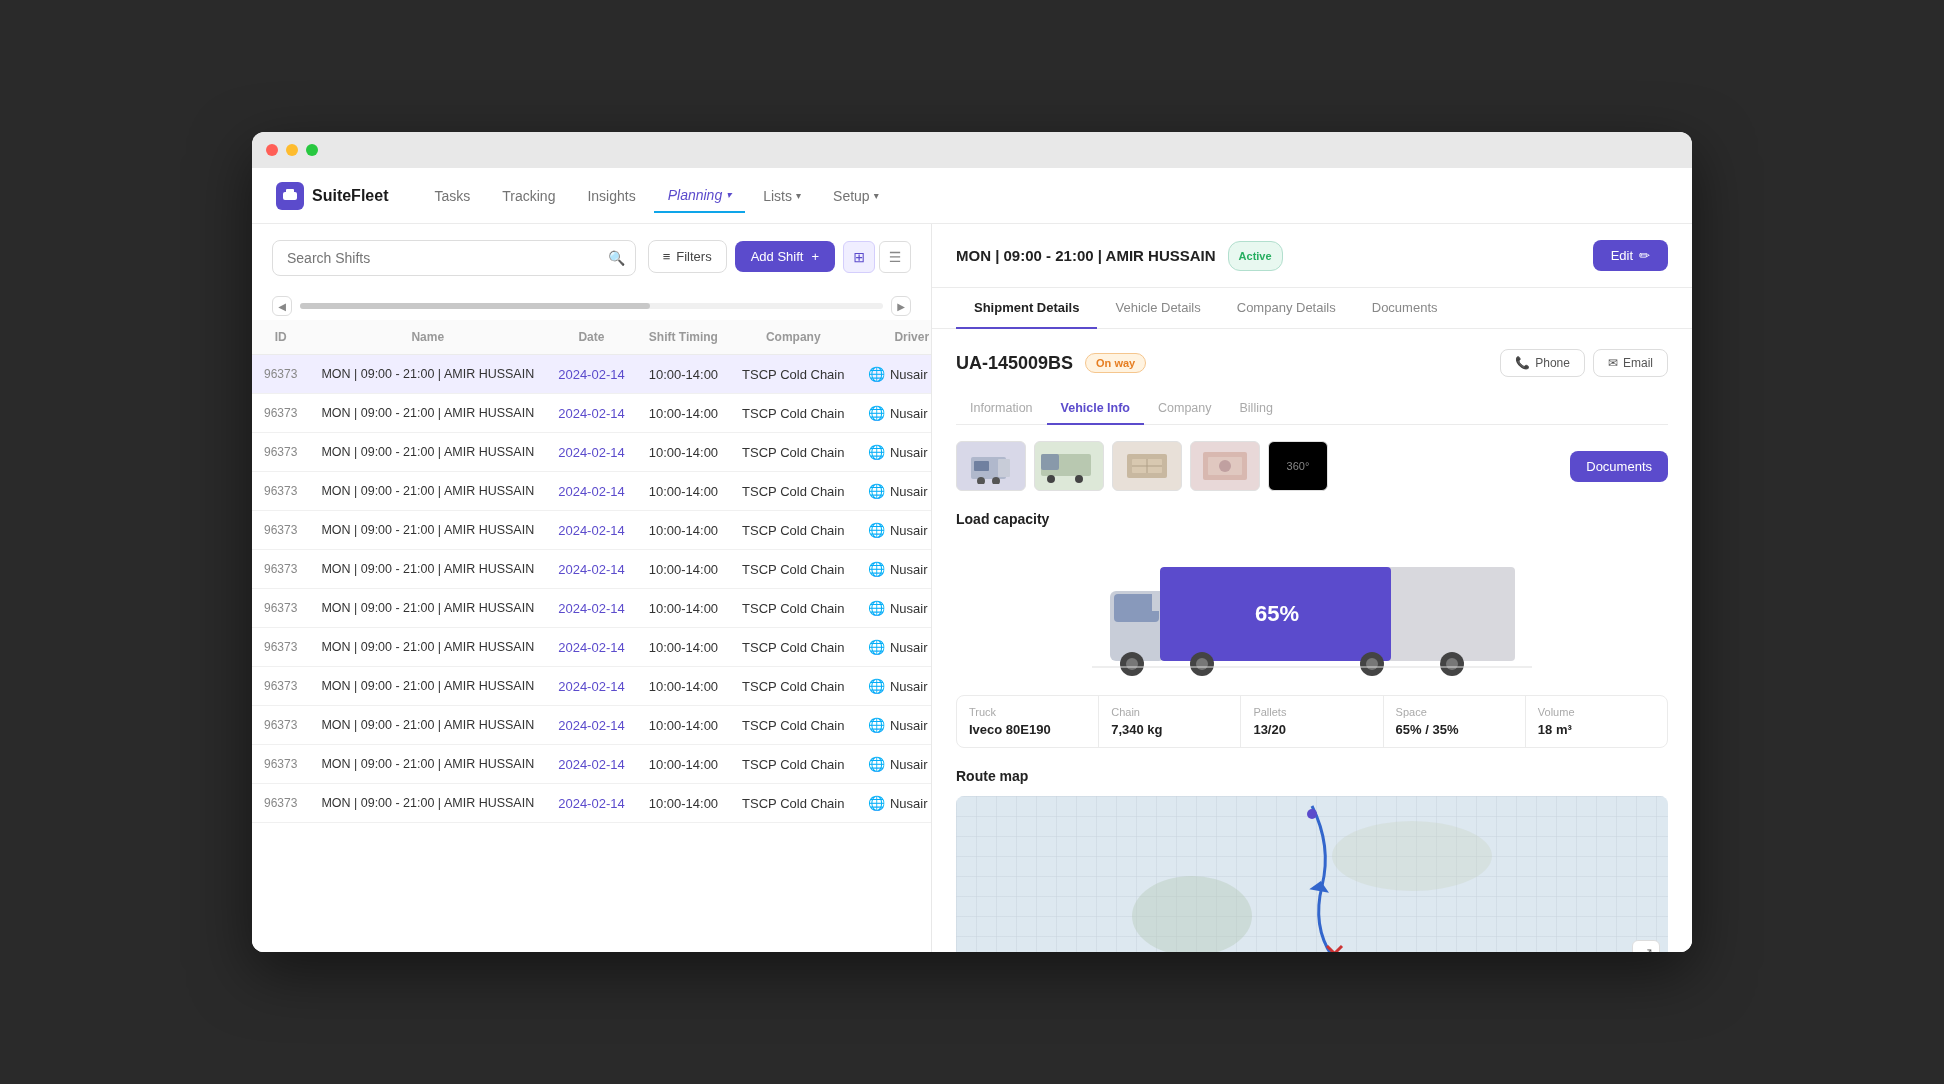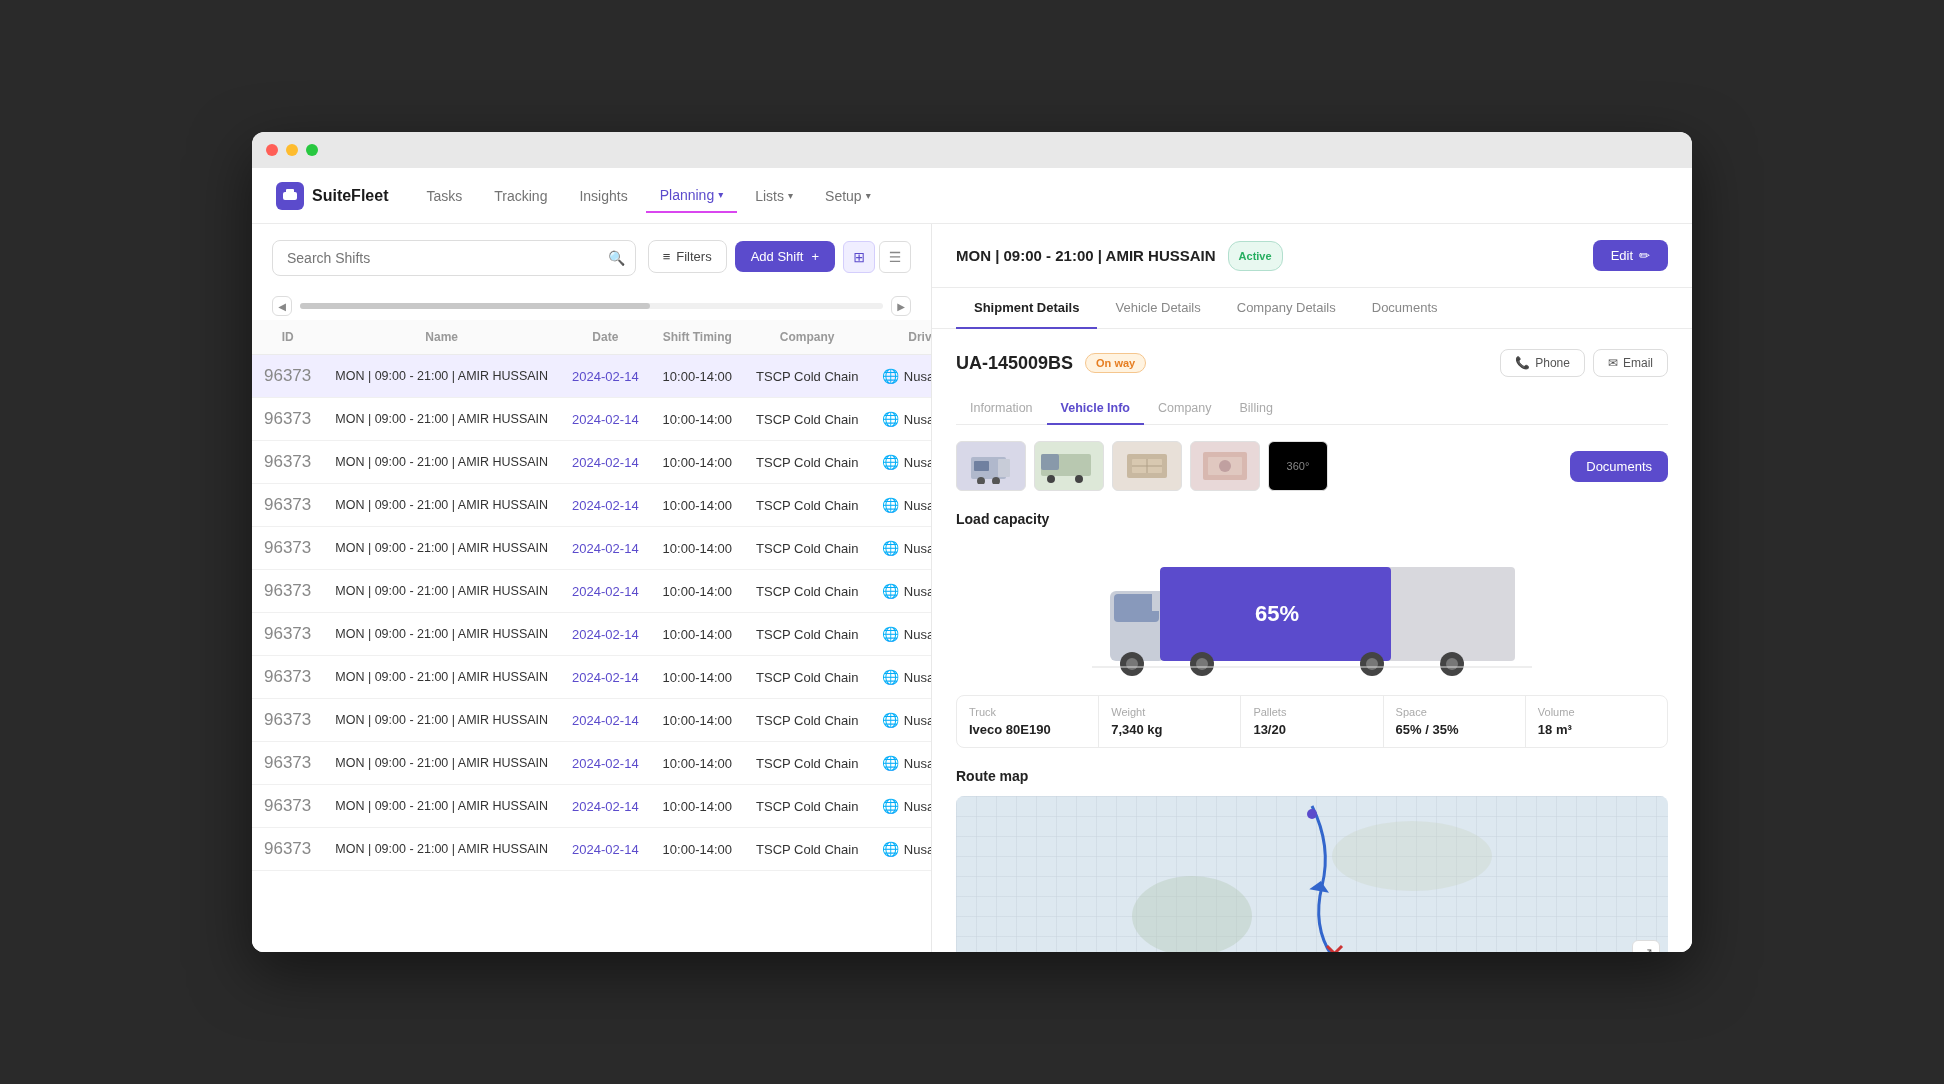--- a/index.html
+++ b/index.html
@@ -43,21 +43,21 @@
     }
 
     
     .top-nav {
       display: flex;
       align-items: center;
       padding: 0 24px;
       height: 56px;
       border-bottom: 1px solid #ebebeb;
       background: #fff;
-      gap: 24px;
+      gap: 32px;
     }
     .logo {
       display: flex;
       align-items: center;
       gap: 8px;
       font-weight: 700;
       font-size: 16px;
       color: #1a1a1a;
     }
     .logo-icon {
@@ -83,23 +83,24 @@
       color: #737373;
       font-size: 14px;
       cursor: pointer;
       display: flex;
       align-items: center;
       gap: 4px;
       white-space: nowrap;
     }
     .nav-item.active {
       color: #5b4bcc;
-      border-bottom: 2px solid #d946ef;
+      border-bottom: 2px solid #0ea5e9;
       border-radius: 0;
       font-weight: 500;
+      font-style: italic;
     }
     .nav-chevron { font-size: 10px; }
 
     
     .main-content {
       display: flex;
       flex: 1;
       overflow: hidden;
     }
 
@@ -244,21 +245,21 @@
       border-bottom: 1px solid #f0f0f0;
       cursor: pointer;
     }
     tbody tr.selected { background: #f0eeff; }
     tbody td {
       padding: 11px 12px;
       font-size: 13px;
       color: #333;
       white-space: nowrap;
     }
-    .td-id { color: #888; font-size: 17px; text-align: right; }
+    .td-id { color: #888; font-size: 12px; text-align: right; }
     .td-date { color: #5b4bcc; }
     .td-name { font-weight: 500; font-size: 12.5px; }
     .globe-icon { color: #aaa; font-size: 14px; margin-right: 4px; }
 
     
     .right-panel {
       flex: 1;
       display: flex;
       flex-direction: column;
       background: #fff;
@@ -891,21 +892,21 @@
                 <line x1="0" y1="128" x2="440" y2="128" stroke="#ddd" stroke-width="1"></line>
               </svg>
             </div>
 
             <div class="capacity-stats">
               <div class="cap-stat">
                 <span class="cap-label">Truck</span>
                 <span class="cap-value">Iveco 80E190</span>
               </div>
               <div class="cap-stat">
-                <span class="cap-label">Weight</span>
+                <span class="cap-label">Chain</span>
                 <span class="cap-value">7,340 kg</span>
               </div>
               <div class="cap-stat">
                 <span class="cap-label">Pallets</span>
                 <span class="cap-value">13/20</span>
               </div>
               <div class="cap-stat">
                 <span class="cap-label">Space</span>
                 <span class="cap-value">65% / 35%</span>
               </div>

